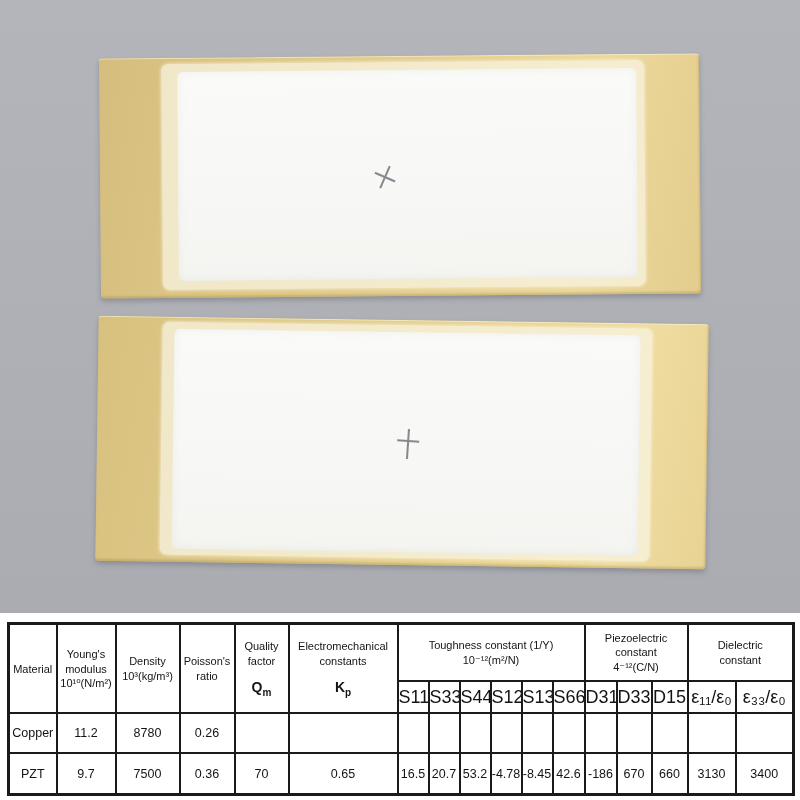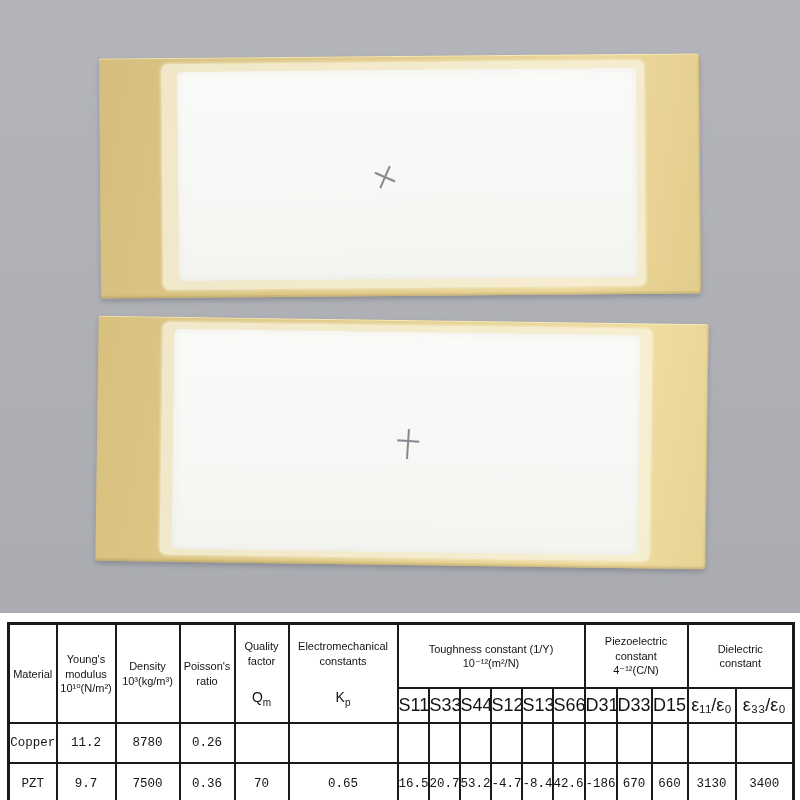--- a/index.html
+++ b/index.html
@@ -62,22 +62,22 @@
     border:2px solid #1a1a1a;
     font-weight:normal;text-align:center;vertical-align:middle;
     padding:0;overflow:hidden;
   }
   table.spec th{font-size:11px;line-height:1.3;white-space:pre-line;}
   tr.h1{height:52px;}
   tr.h2{height:29px;}
   tr.h2 th{font-size:18px;white-space:nowrap;}
   tr.d1{height:40px;}
   tr.d2{height:41px;}
-  table.spec td{font-size:12.5px;white-space:nowrap;font-family:Liberation Mono, monospace;}
-  .sym{display:block;font-size:14px;margin-top:22px;line-height:1.05;}
+  table.spec td{font-size:12.5px;white-space:nowrap;}
+  .sym{display:block;font-size:14px;margin-top:12px;line-height:1.05;font-weight:bold;}
   .sym sub{font-size:10px;}
 </style>
 </head>
 <body>
 
 <div class="photo">
   <div class="plate top">
     <div class="halo"></div>
     <div class="pad"></div>
     <div class="cross"></div>

